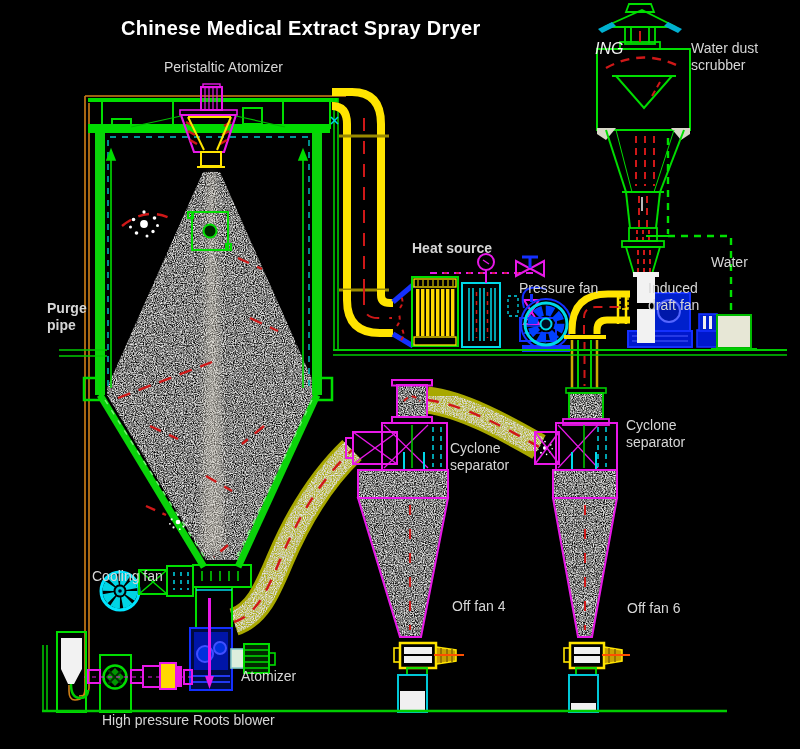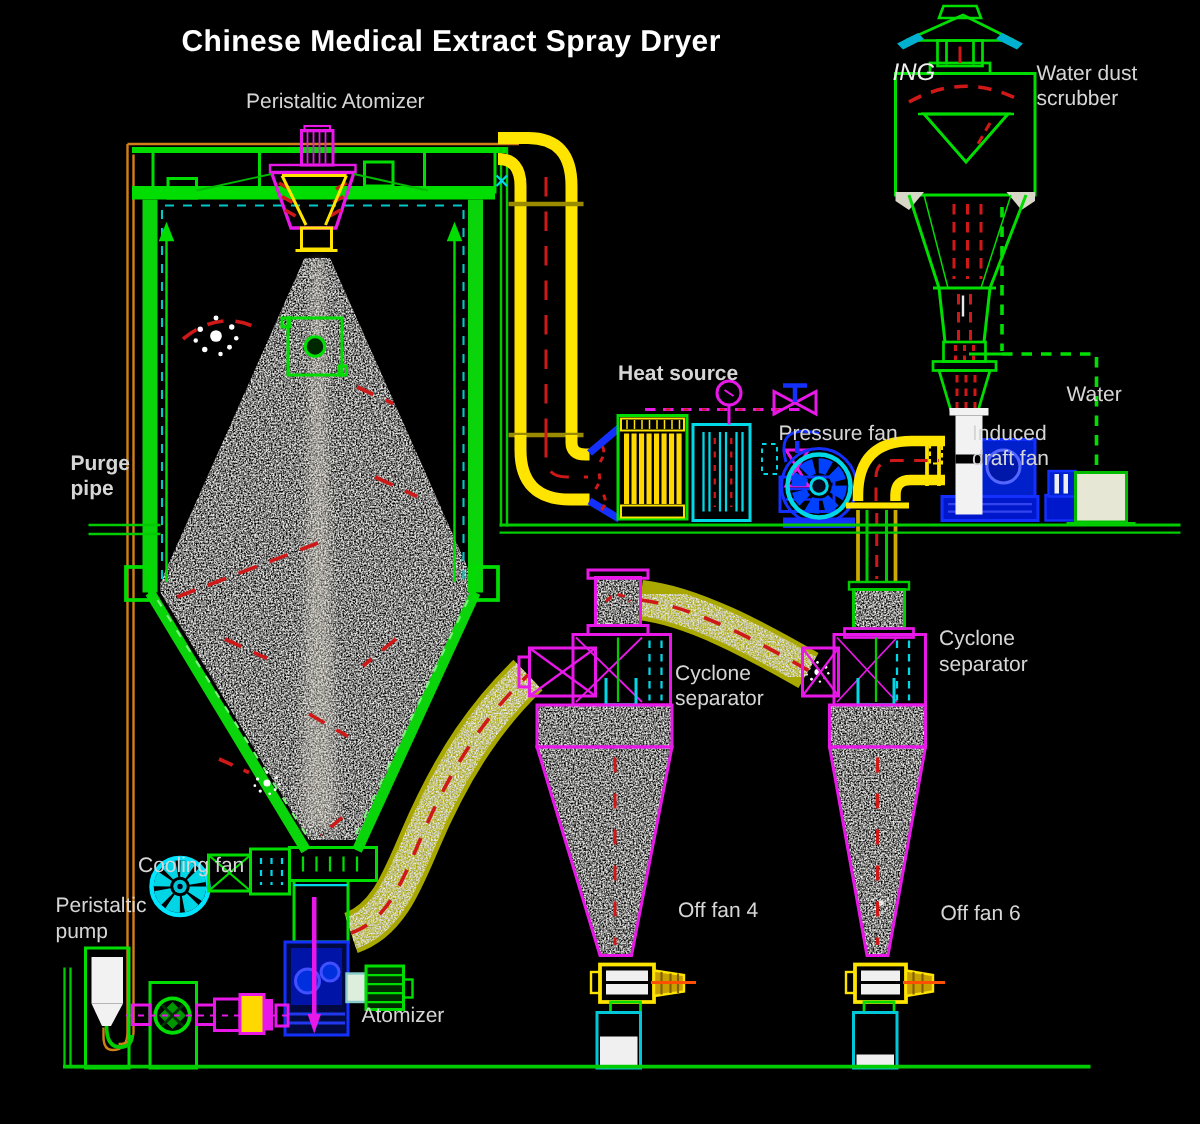--- a/index.html
+++ b/index.html
@@ -530,16 +530,16 @@
 <div class="lbl" style="left:519px;top:280px;">Pressure fan</div>
 <div class="lbl" style="left:648px;top:280px;width:64px;">Induced draft fan</div>
 <div class="lbl" style="left:691px;top:40px;width:92px;">Water dust scrubber</div>
 <div class="lbl small" style="left:595px;top:40px;">ING</div>
 <div class="lbl" style="left:711px;top:254px;">Water</div>
 <div class="lbl" style="left:450px;top:440px;width:82px;">Cyclone separator</div>
 <div class="lbl" style="left:626px;top:417px;width:82px;">Cyclone separator</div>
 <div class="lbl" style="left:452px;top:598px;">Off fan 4</div>
 <div class="lbl" style="left:627px;top:600px;">Off fan 6</div>
 <div class="lbl" style="left:92px;top:545px;margin-top:23px;">Cooling fan</div>
-<div class="lbl" style="left:37px;top:595px;width:84px;">Peristaltic pump</div>
 <div class="lbl" style="left:241px;top:668px;">Atomizer</div>
+<div class="lbl" style="left:102px;top:712px;">High pressure Roots blower</div>
 
 </div>
 
 </body></html>

